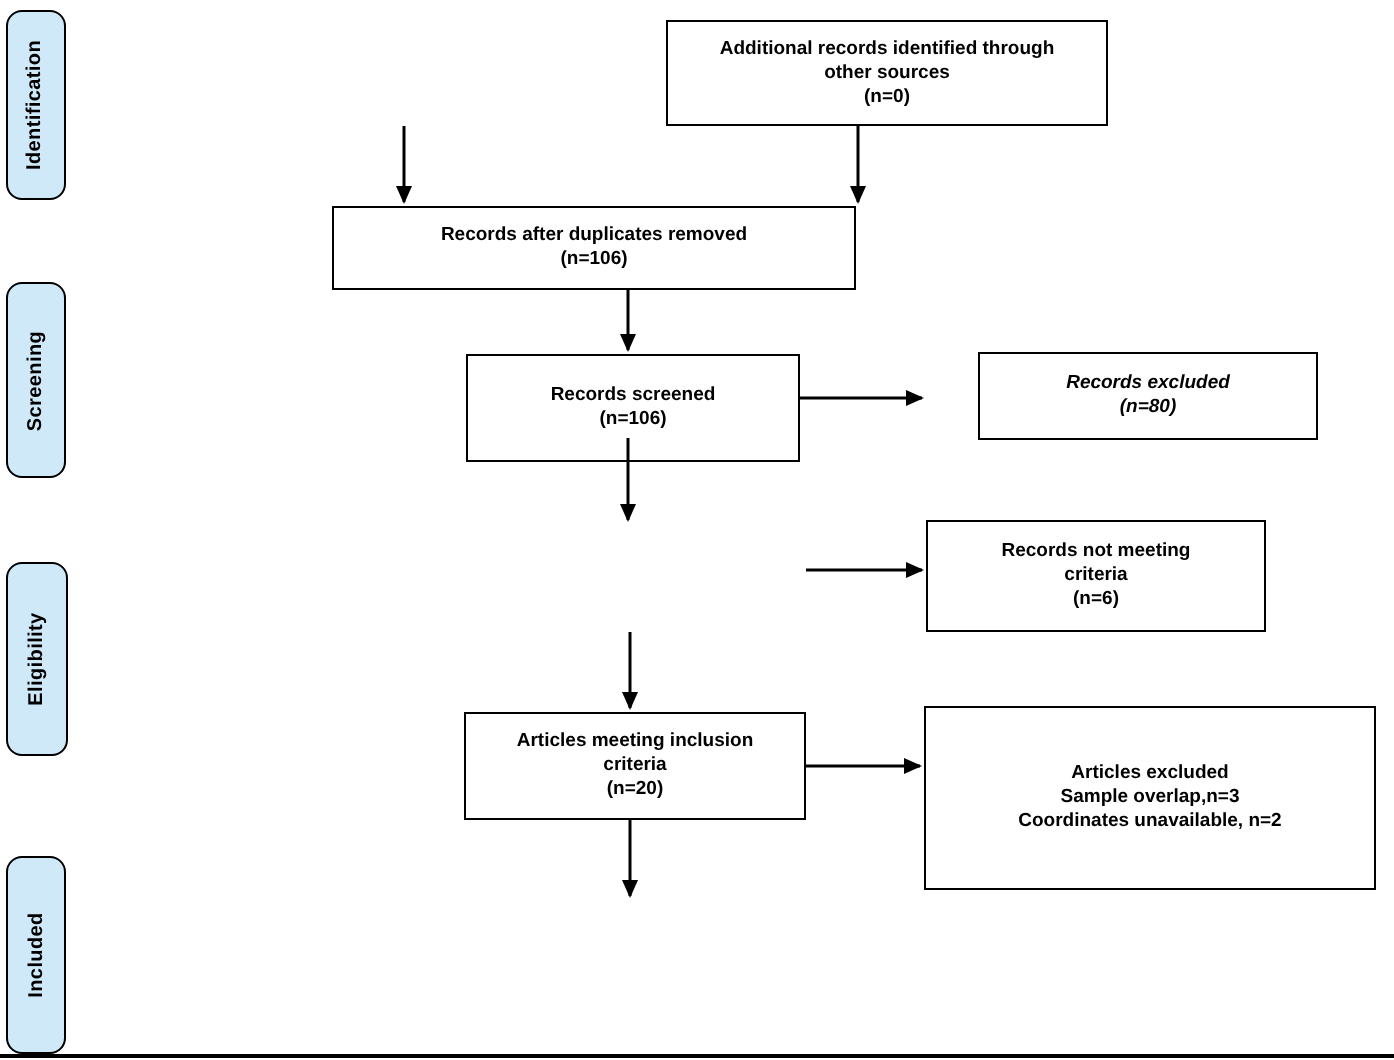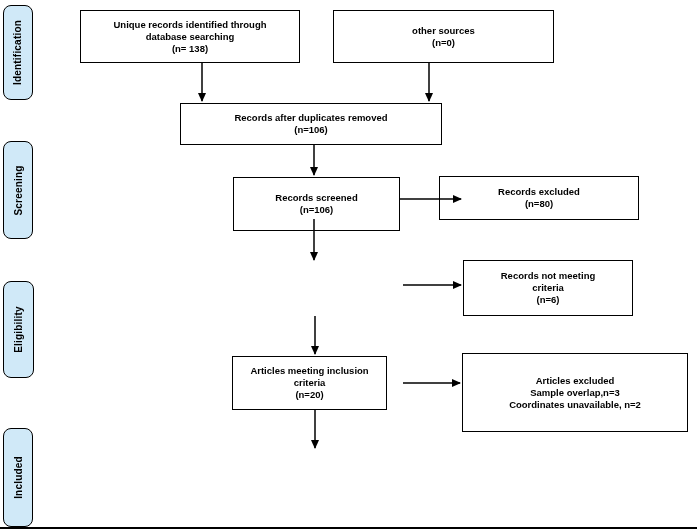--- a/index.html
+++ b/index.html
@@ -47,27 +47,27 @@
     align-items: center;
     justify-content: center;
     text-align: center;
     font-weight: bold;
     font-size: 9.5px;
     line-height: 12px;
     padding: 2px 4px;
   }
   .box-unique      { left: 80px;  top: 10px;  width: 220px; height: 53px; }
   .box-additional  { left: 333px; top: 10px;  width: 221px; height: 53px; }
-  .box-duplicates  { left: 180px; top: 103px; width: 262px; height: 42px; }
+  .box-duplicates  { left: 166px; top: 103px; width: 262px; height: 42px; }
   .box-screened    { left: 233px; top: 177px; width: 167px; height: 54px; }
-  .box-excluded    { left: 439px; top: 176px; width: 200px; height: 44px; }
+  .box-excluded    { left: 489px; top: 176px; width: 170px; height: 44px; font-style: italic; }
   .box-assessed    { left: 233px; top: 262px; width: 170px; height: 54px; }
   .box-notmeeting  { left: 463px; top: 260px; width: 170px; height: 56px; justify-content: center; }
-  .box-meeting     { left: 232px; top: 356px; width: 155px; height: 54px; }
-  .box-artexcluded { left: 462px; top: 353px; width: 226px; height: 79px; }
+  .box-meeting     { left: 232px; top: 356px; width: 171px; height: 54px; }
+  .box-artexcluded { left: 462px; top: 353px; width: 226px; height: 92px; }
   .box-synthesis   { left: 233px; top: 450px; width: 169px; height: 68px; }
 
   
   .arrows {
     position: absolute;
     left: 0; top: 0;
     width: 697px; height: 530px;
     pointer-events: none;
   }
   .arrows line {
@@ -94,27 +94,23 @@
   <div class="stage stage-screening">
     <span class="stage-text">Screening</span>
   </div>
   <div class="stage stage-eligibility">
     <span class="stage-text">Eligibility</span>
   </div>
   <div class="stage stage-included">
     <span class="stage-text">Included</span>
   </div>
 
-  <div class="box box-unique">
-    <div>Unique records identified through</div>
-    <div>database searching</div>
-    <div>(n= 138)</div>
-  </div>
 
   <div class="box box-additional">
+    <div>Additional records identified through</div>
     <div>other sources</div>
     <div>(n=0)</div>
   </div>
 
   <div class="box box-duplicates">
     <div>Records after duplicates removed</div>
     <div>(n=106)</div>
   </div>
 
   <div class="box box-screened">

